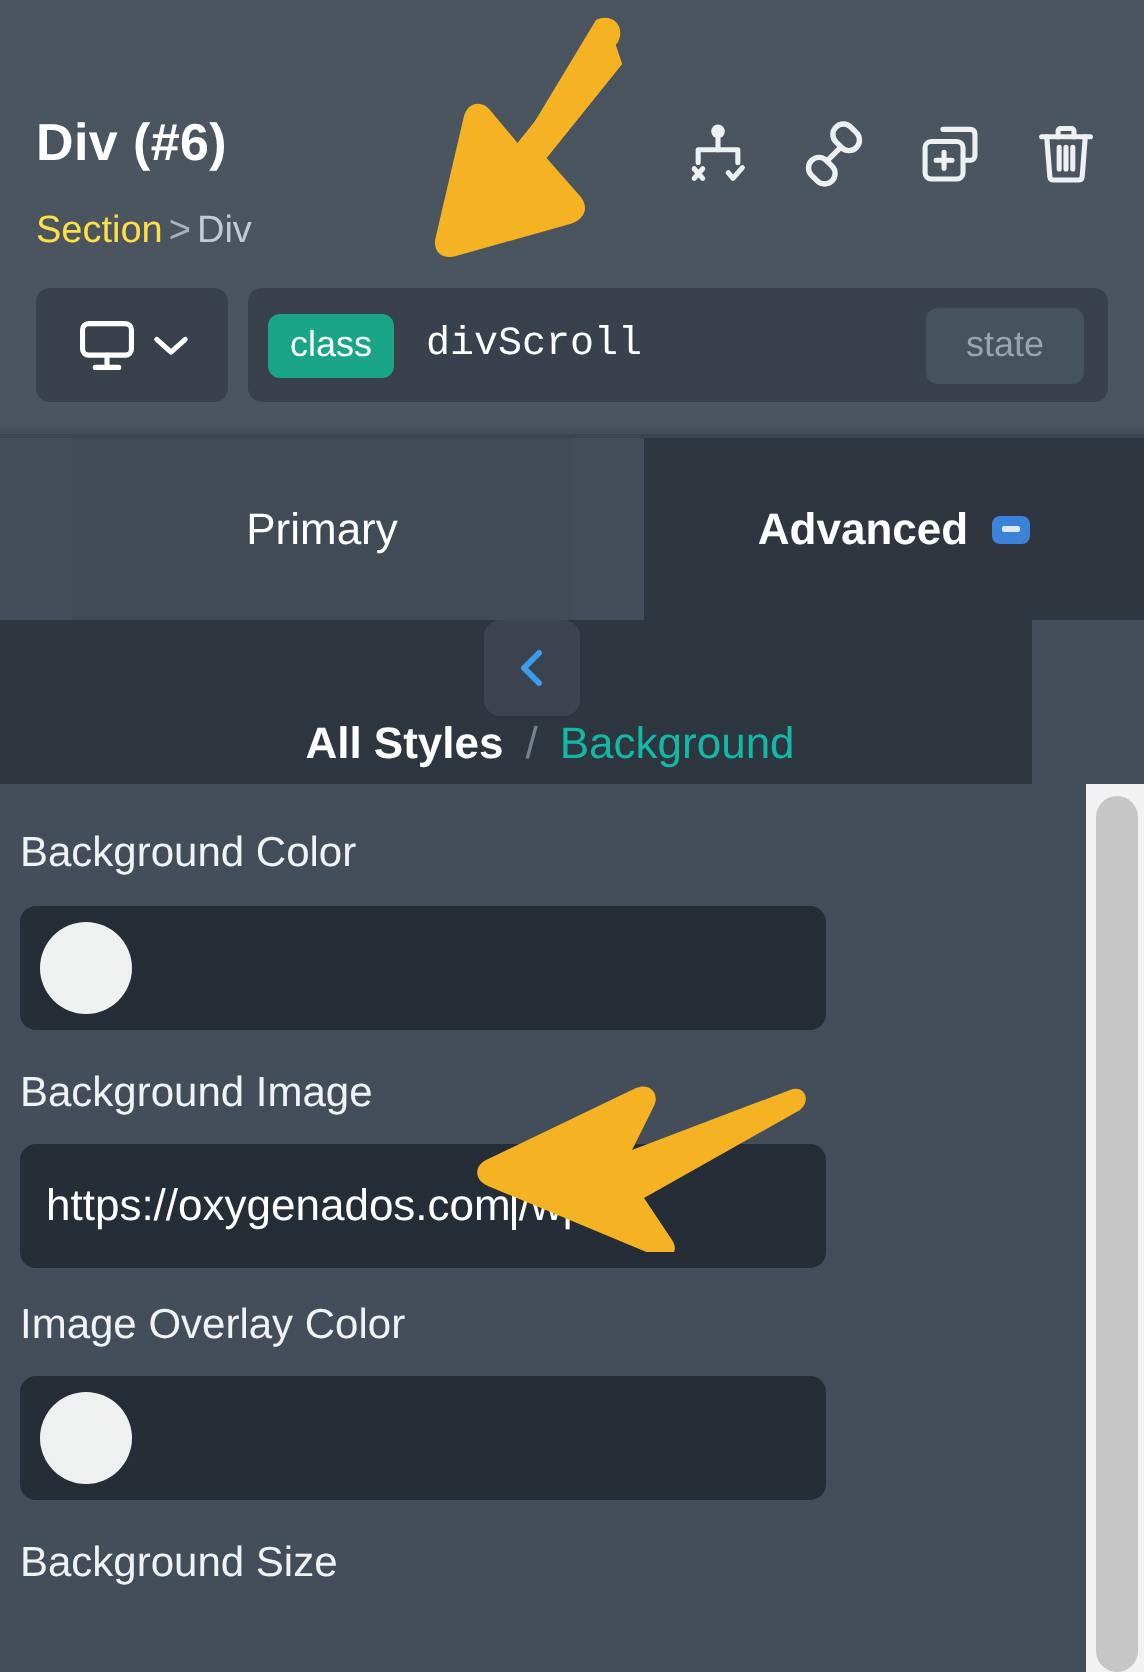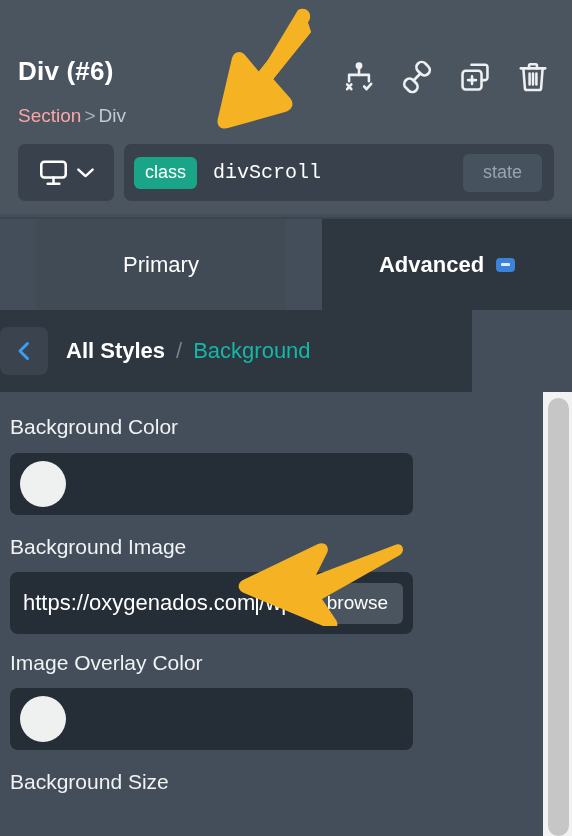--- a/index.html
+++ b/index.html
@@ -34,21 +34,21 @@
     margin-top: 6px; margin-right: 4px;
   }
   .hicon { width: 34px; height: 34px; display: block; cursor: pointer; }
   .hicon svg { display: block; width: 34px; height: 34px; }
 
   .breadcrumb-trail {
     margin-top: 10px;
     font-size: 19px; color: #e8eaec; line-height: 24px;
   }
   .breadcrumb-trail .sep { color: #aab2ba; margin: 0 3px; }
-  .breadcrumb-trail .parent { color: #fca5a5; }
+  .breadcrumb-trail .parent { color: #fde047; }
   .breadcrumb-trail .current { color: #c3cad1; }
 
   
   .selector-row {
     display: flex; align-items: center; gap: 10px;
     margin-top: 16px;
     justify-content: center;
   }
   .device-box {
     width: 96px; height: 57px;
@@ -105,24 +105,25 @@
     background: #3b82d9;
     display: flex; align-items: center; justify-content: center;
   }
   .tab-badge i {
     display: block; width: 9px; height: 3px; background: #dfeaf8; border-radius: 1px;
   }
 
   
   .crumb-bar {
     position: absolute; left: 0; top: 310px;
-    width: 472px; height: 82px;
+    width: 516px; height: 82px;
     background: #2e3640;
     display: flex; align-items: center;
-    padding-left: 0;
+    padding-left: 16px;
+    flex-direction: column;
   }
   .back-btn {
     width: 48px; height: 48px; border-radius: 8px;
     background: #3a434e;
     display: flex; align-items: center; justify-content: center;
     cursor: pointer;
   }
   .back-btn svg { width: 22px; height: 24px; }
   .crumb-text {
     margin-left: 18px; font-size: 22px; line-height: 28px;
@@ -300,21 +301,20 @@
   <div class="content">
 
     <div class="field-label">Background Color</div>
     <div class="color-field">
       <span class="swatch" style="background: rgb(239, 240, 240);"></span>
     </div>
 
     <div class="field-label tight">Background Image</div>
     <div class="url-field">
       <span class="url-text"><span>https://oxygenados.com</span><span class="caret"></span><span>/wp-</span></span>
-      <span class="browse-btn">browse</span>
     </div>
 
     <div class="field-label tight">Image Overlay Color</div>
     <div class="color-field">
       <span class="swatch" style="background: rgb(239, 240, 240);"></span>
     </div>
 
     <div class="field-label">Background Size</div>
 
   </div>

